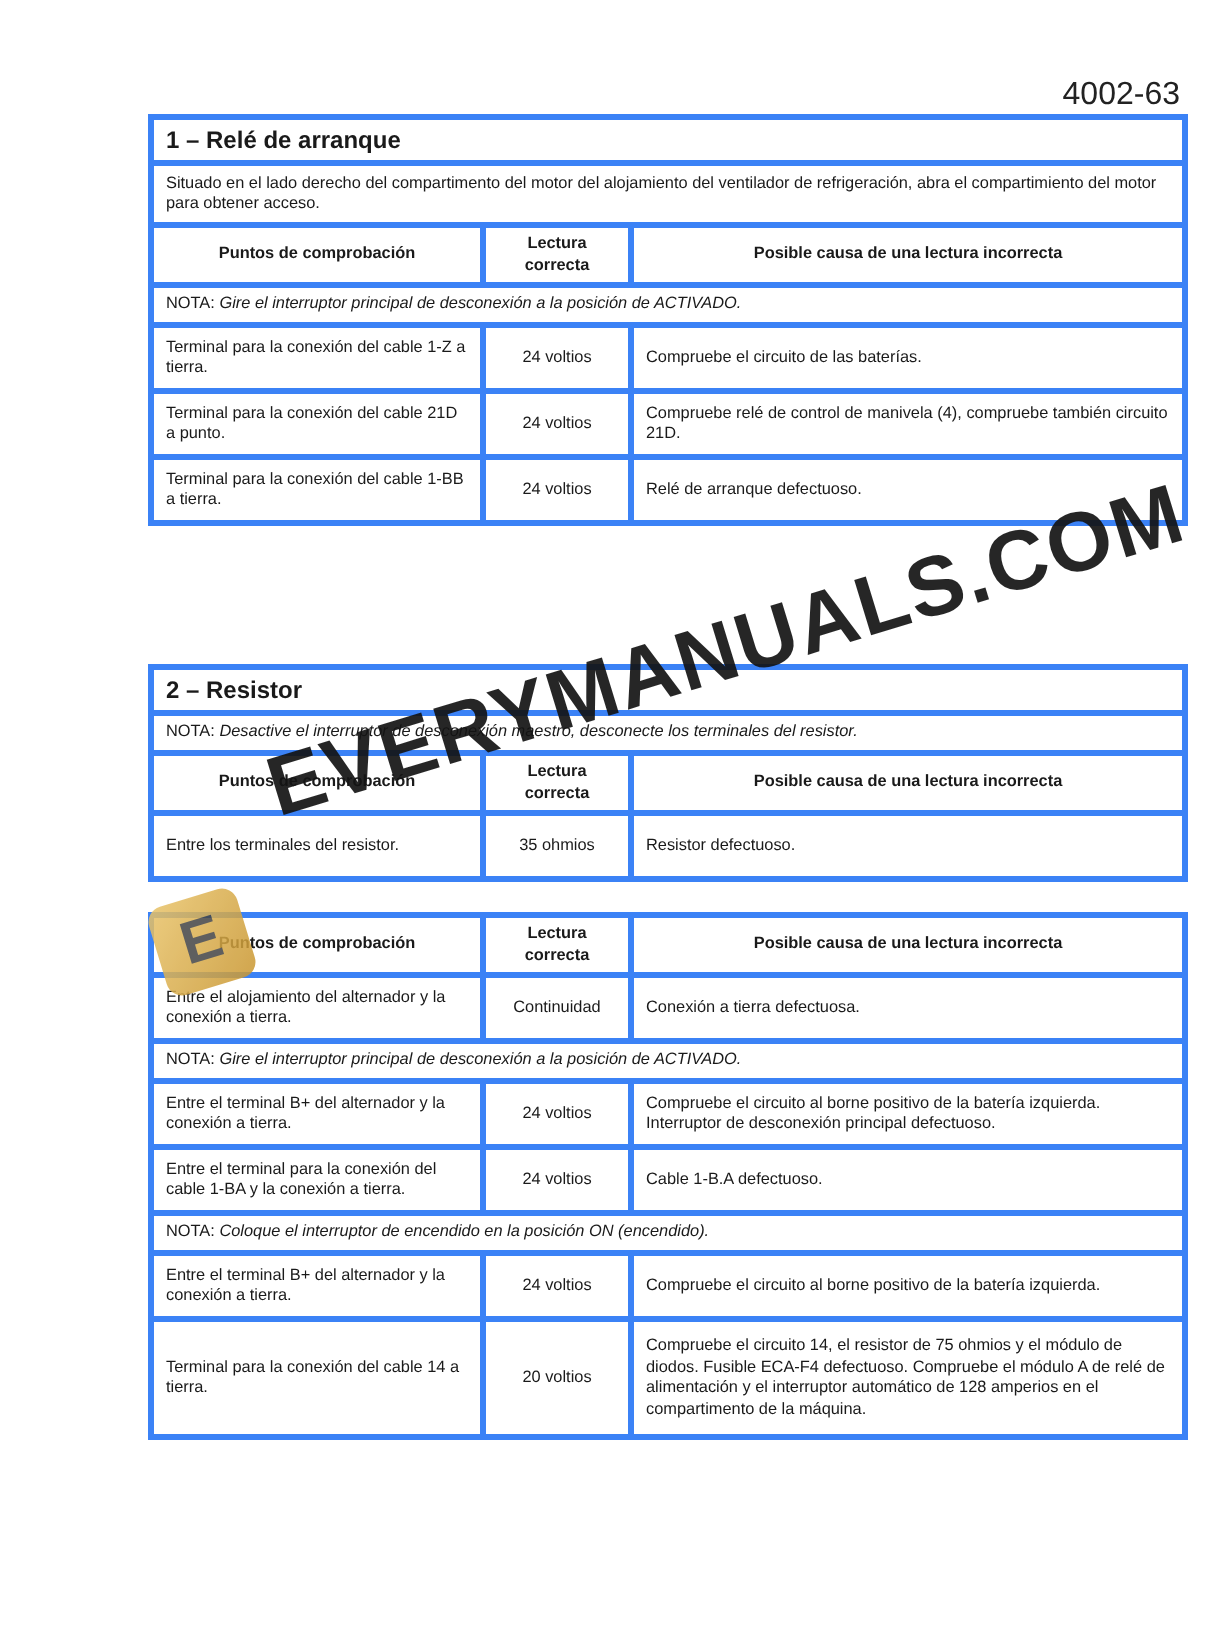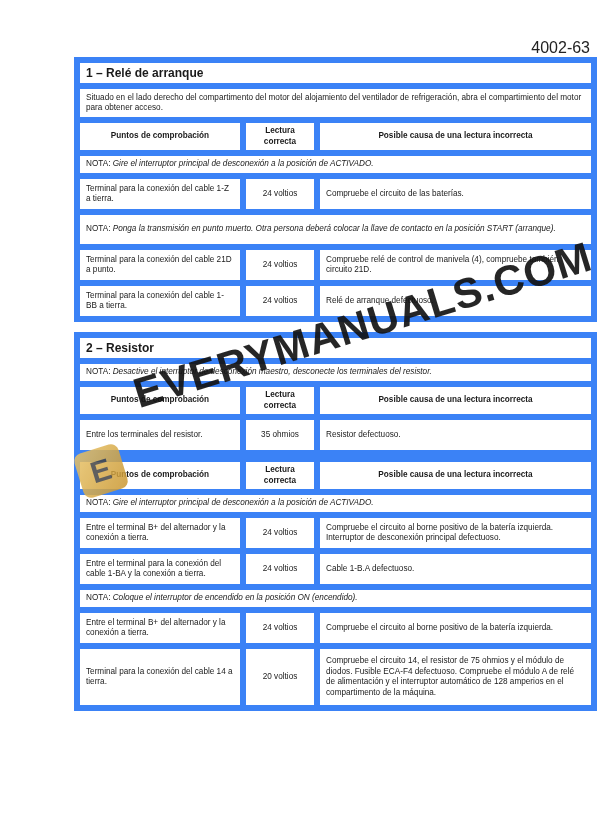--- a/index.html
+++ b/index.html
@@ -1,21 +1,21 @@
 <!DOCTYPE html>
 <html><head>
 <meta charset="utf-8">
 <style>
   html, body { margin:0; padding:0; background:#ffffff; }
   body { width:612px; height:813px; position:relative; overflow:hidden;
          font-family:"Liberation Sans", sans-serif; color:#1a1a1a; }
   .page-number { position:absolute; top:39px; right:22px; font-size:16px; color:#222; }
   .section { position:absolute; left:74px; width:517px; }
   table.tbl { border-collapse:collapse; width:517px; table-layout:fixed; font-size:8.2px; line-height:10.5px; }
-  table.tbl td, table.tbl th { border:6px solid #3b82f6; padding:0 6px; vertical-align:middle; }
+  table.tbl td, table.tbl th { border:3px solid #3b82f6; padding:0 6px; vertical-align:middle; }
   .title-row td { font-weight:bold; font-size:12px; height:20px; padding-left:5px; }
   .desc-row td { height:18px; padding-left:6px; }
   .hdr-row th { font-weight:bold; height:27px; text-align:center; }
   .data-row td { height:30px; }
   .c2 { text-align:center; }
   .nota-row td { height:17px; padding-left:6px; }
   .nota-label { font-weight:normal; font-style:normal; }
   .nota-text { font-style:italic; }
   col.w1 { width:166px; } col.w2 { width:74px; } col.w3 { width:277px; }
   .wm-text { position:absolute; left:128px; top:372px; font-family:"Liberation Sans", sans-serif;
@@ -51,23 +51,20 @@
     <th>Posible causa de una lectura incorrecta</th>
   </tr>
   <tr class="nota-row">
           <td colspan="3"><span class="nota-label">NOTA:</span> <span class="nota-text">Gire el interruptor principal de desconexión a la posición de ACTIVADO.</span></td>
         </tr>
   <tr class="data-row">
     <td>Terminal para la conexión del cable 1-Z a tierra.</td>
     <td class="c2">24 voltios</td>
     <td>Compruebe el circuito de las baterías.</td>
   </tr>
-  <tr class="nota-row">
-          <td colspan="3" style="height:29px"><span class="nota-label">NOTA:</span> <span class="nota-text">Ponga la transmisión en punto muerto. Otra persona deberá colocar la llave de contacto en la posición START (arranque).</span></td>
-        </tr>
   <tr class="data-row">
     <td>Terminal para la conexión del cable 21D a punto.</td>
     <td class="c2">24 voltios</td>
     <td>Compruebe relé de control de manivela (4), compruebe también circuito 21D.</td>
   </tr>
   <tr class="data-row">
     <td>Terminal para la conexión del cable 1-BB a tierra.</td>
     <td class="c2">24 voltios</td>
     <td>Relé de arranque defectuoso.</td>
   </tr>
@@ -109,20 +106,25 @@
         <col class="w1">
         <col class="w2">
         <col class="w3">
       </colgroup>
   <tbody>
   <tr class="hdr-row">
     <th>Puntos de comprobación</th>
     <th>Lectura correcta</th>
     <th>Posible causa de una lectura incorrecta</th>
   </tr>
+  <tr class="data-row">
+    <td>Entre el alojamiento del alternador y la conexión a tierra.</td>
+    <td class="c2">Continuidad</td>
+    <td>Conexión a tierra defectuosa.</td>
+  </tr>
   <tr class="nota-row">
           <td colspan="3"><span class="nota-label">NOTA:</span> <span class="nota-text">Gire el interruptor principal de desconexión a la posición de ACTIVADO.</span></td>
         </tr>
   <tr class="data-row">
     <td>Entre el terminal B+ del alternador y la conexión a tierra.</td>
     <td class="c2">24 voltios</td>
     <td>Compruebe el circuito al borne positivo de la batería izquierda. Interruptor de desconexión principal defectuoso.</td>
   </tr>
   <tr class="data-row">
     <td>Entre el terminal para la conexión del cable 1-BA y la conexión a tierra.</td>

